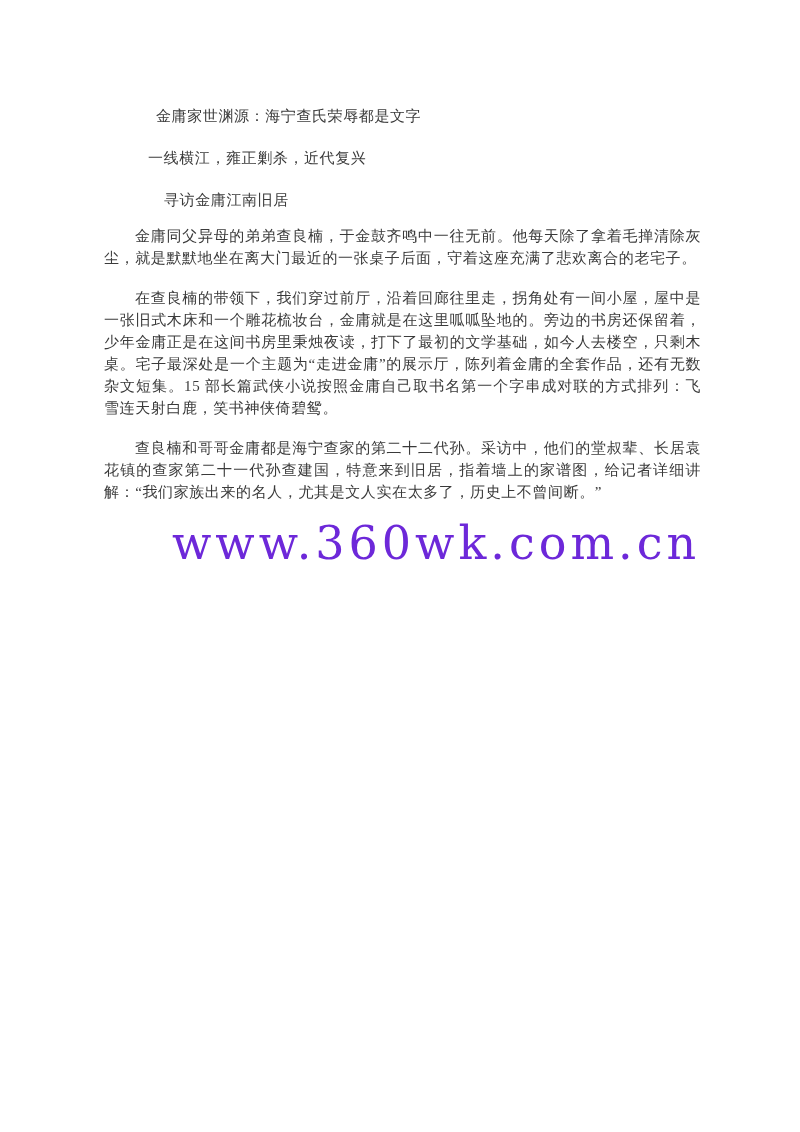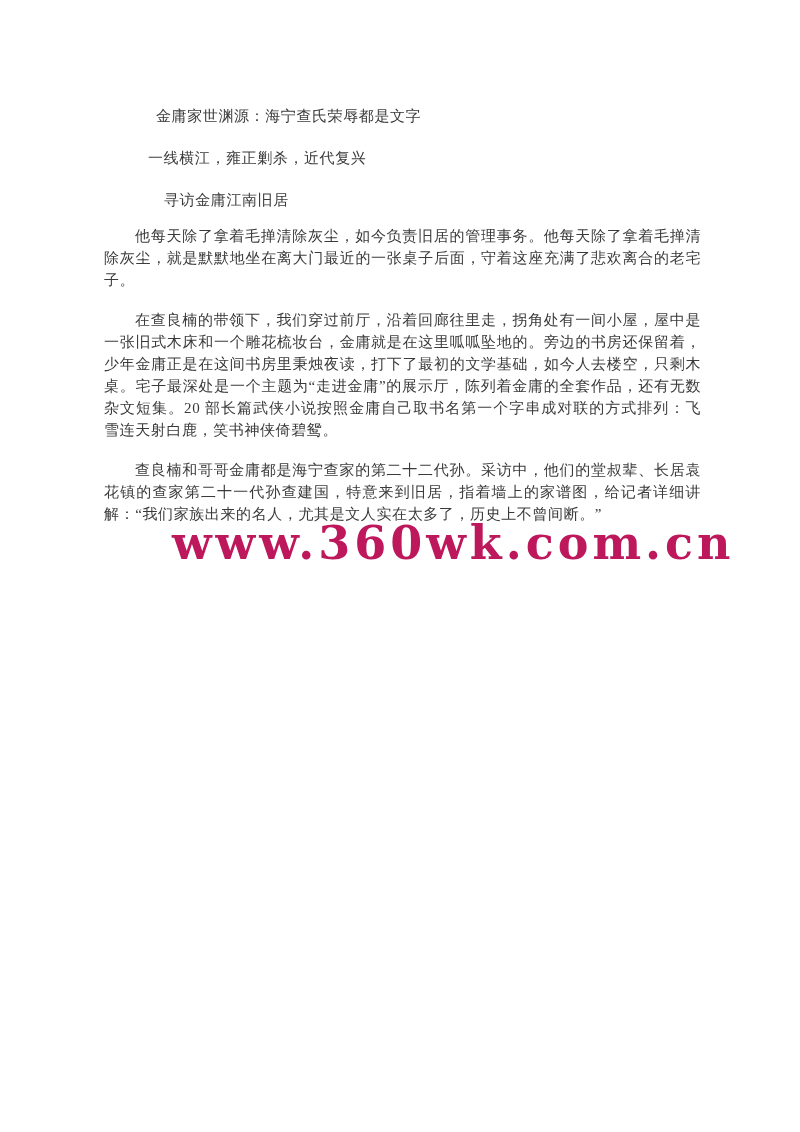--- a/index.html
+++ b/index.html
@@ -20,24 +20,24 @@
     width: 800px;
     height: 1132px;
     background: #ffffff;
   }
   .watermark {
     position: absolute;
     left: 172px;
     top: 516px;
     z-index: 0;
     font-family: "DejaVu Serif", serif;
-    font-weight: bold;
+    font-weight: normal;
     font-size: 46px;
     letter-spacing: 4px;
-    color: #be185d;
+    color: #6d28d9;
     white-space: nowrap;
     user-select: none;
   }
   .content {
     position: absolute;
     left: 104px;
     top: 105px;
     width: 597px;
     z-index: 1;
   }
@@ -66,22 +66,22 @@
     <p class="h-title">金庸家世渊源：海宁查氏荣辱都是文字</p>
 
     <p class="h-sub">一线横江，雍正剿杀，近代复兴</p>
 
 
     <p class="h-section">寻访金庸江南旧居</p>
 
 
 
 
-    <p class="body-para">他每天除了拿着毛掸清除灰尘，如今负责旧居的管理事务。他每天除了拿着毛掸清除灰尘，就是默默地坐在离大门最近的一张桌子后面，守着这座充满了悲欢离合的老宅子。</p>
+    <p class="body-para">金庸同父异母的弟弟查良楠，于金鼓齐鸣中一往无前。他每天除了拿着毛掸清除灰尘，就是默默地坐在离大门最近的一张桌子后面，守着这座充满了悲欢离合的老宅子。</p>
 
-    <p class="body-para">在查良楠的带领下，我们穿过前厅，沿着回廊往里走，拐角处有一间小屋，屋中是一张旧式木床和一个雕花梳妆台，金庸就是在这里呱呱坠地的。旁边的书房还保留着，少年金庸正是在这间书房里秉烛夜读，打下了最初的文学基础，如今人去楼空，只剩木桌。宅子最深处是一个主题为“走进金庸”的展示厅，陈列着金庸的全套作品，还有无数杂文短集。20 部长篇武侠小说按照金庸自己取书名第一个字串成对联的方式排列：飞雪连天射白鹿，笑书神侠倚碧鸳。</p>
+    <p class="body-para">在查良楠的带领下，我们穿过前厅，沿着回廊往里走，拐角处有一间小屋，屋中是一张旧式木床和一个雕花梳妆台，金庸就是在这里呱呱坠地的。旁边的书房还保留着，少年金庸正是在这间书房里秉烛夜读，打下了最初的文学基础，如今人去楼空，只剩木桌。宅子最深处是一个主题为“走进金庸”的展示厅，陈列着金庸的全套作品，还有无数杂文短集。15 部长篇武侠小说按照金庸自己取书名第一个字串成对联的方式排列：飞雪连天射白鹿，笑书神侠倚碧鸳。</p>
 
     <p class="body-para">查良楠和哥哥金庸都是海宁查家的第二十二代孙。采访中，他们的堂叔辈、长居袁花镇的查家第二十一代孙查建国，特意来到旧居，指着墙上的家谱图，给记者详细讲解：“我们家族出来的名人，尤其是文人实在太多了，历史上不曾间断。”</p>
 
 
 
   </div>
 </div>
 
 </body></html>

